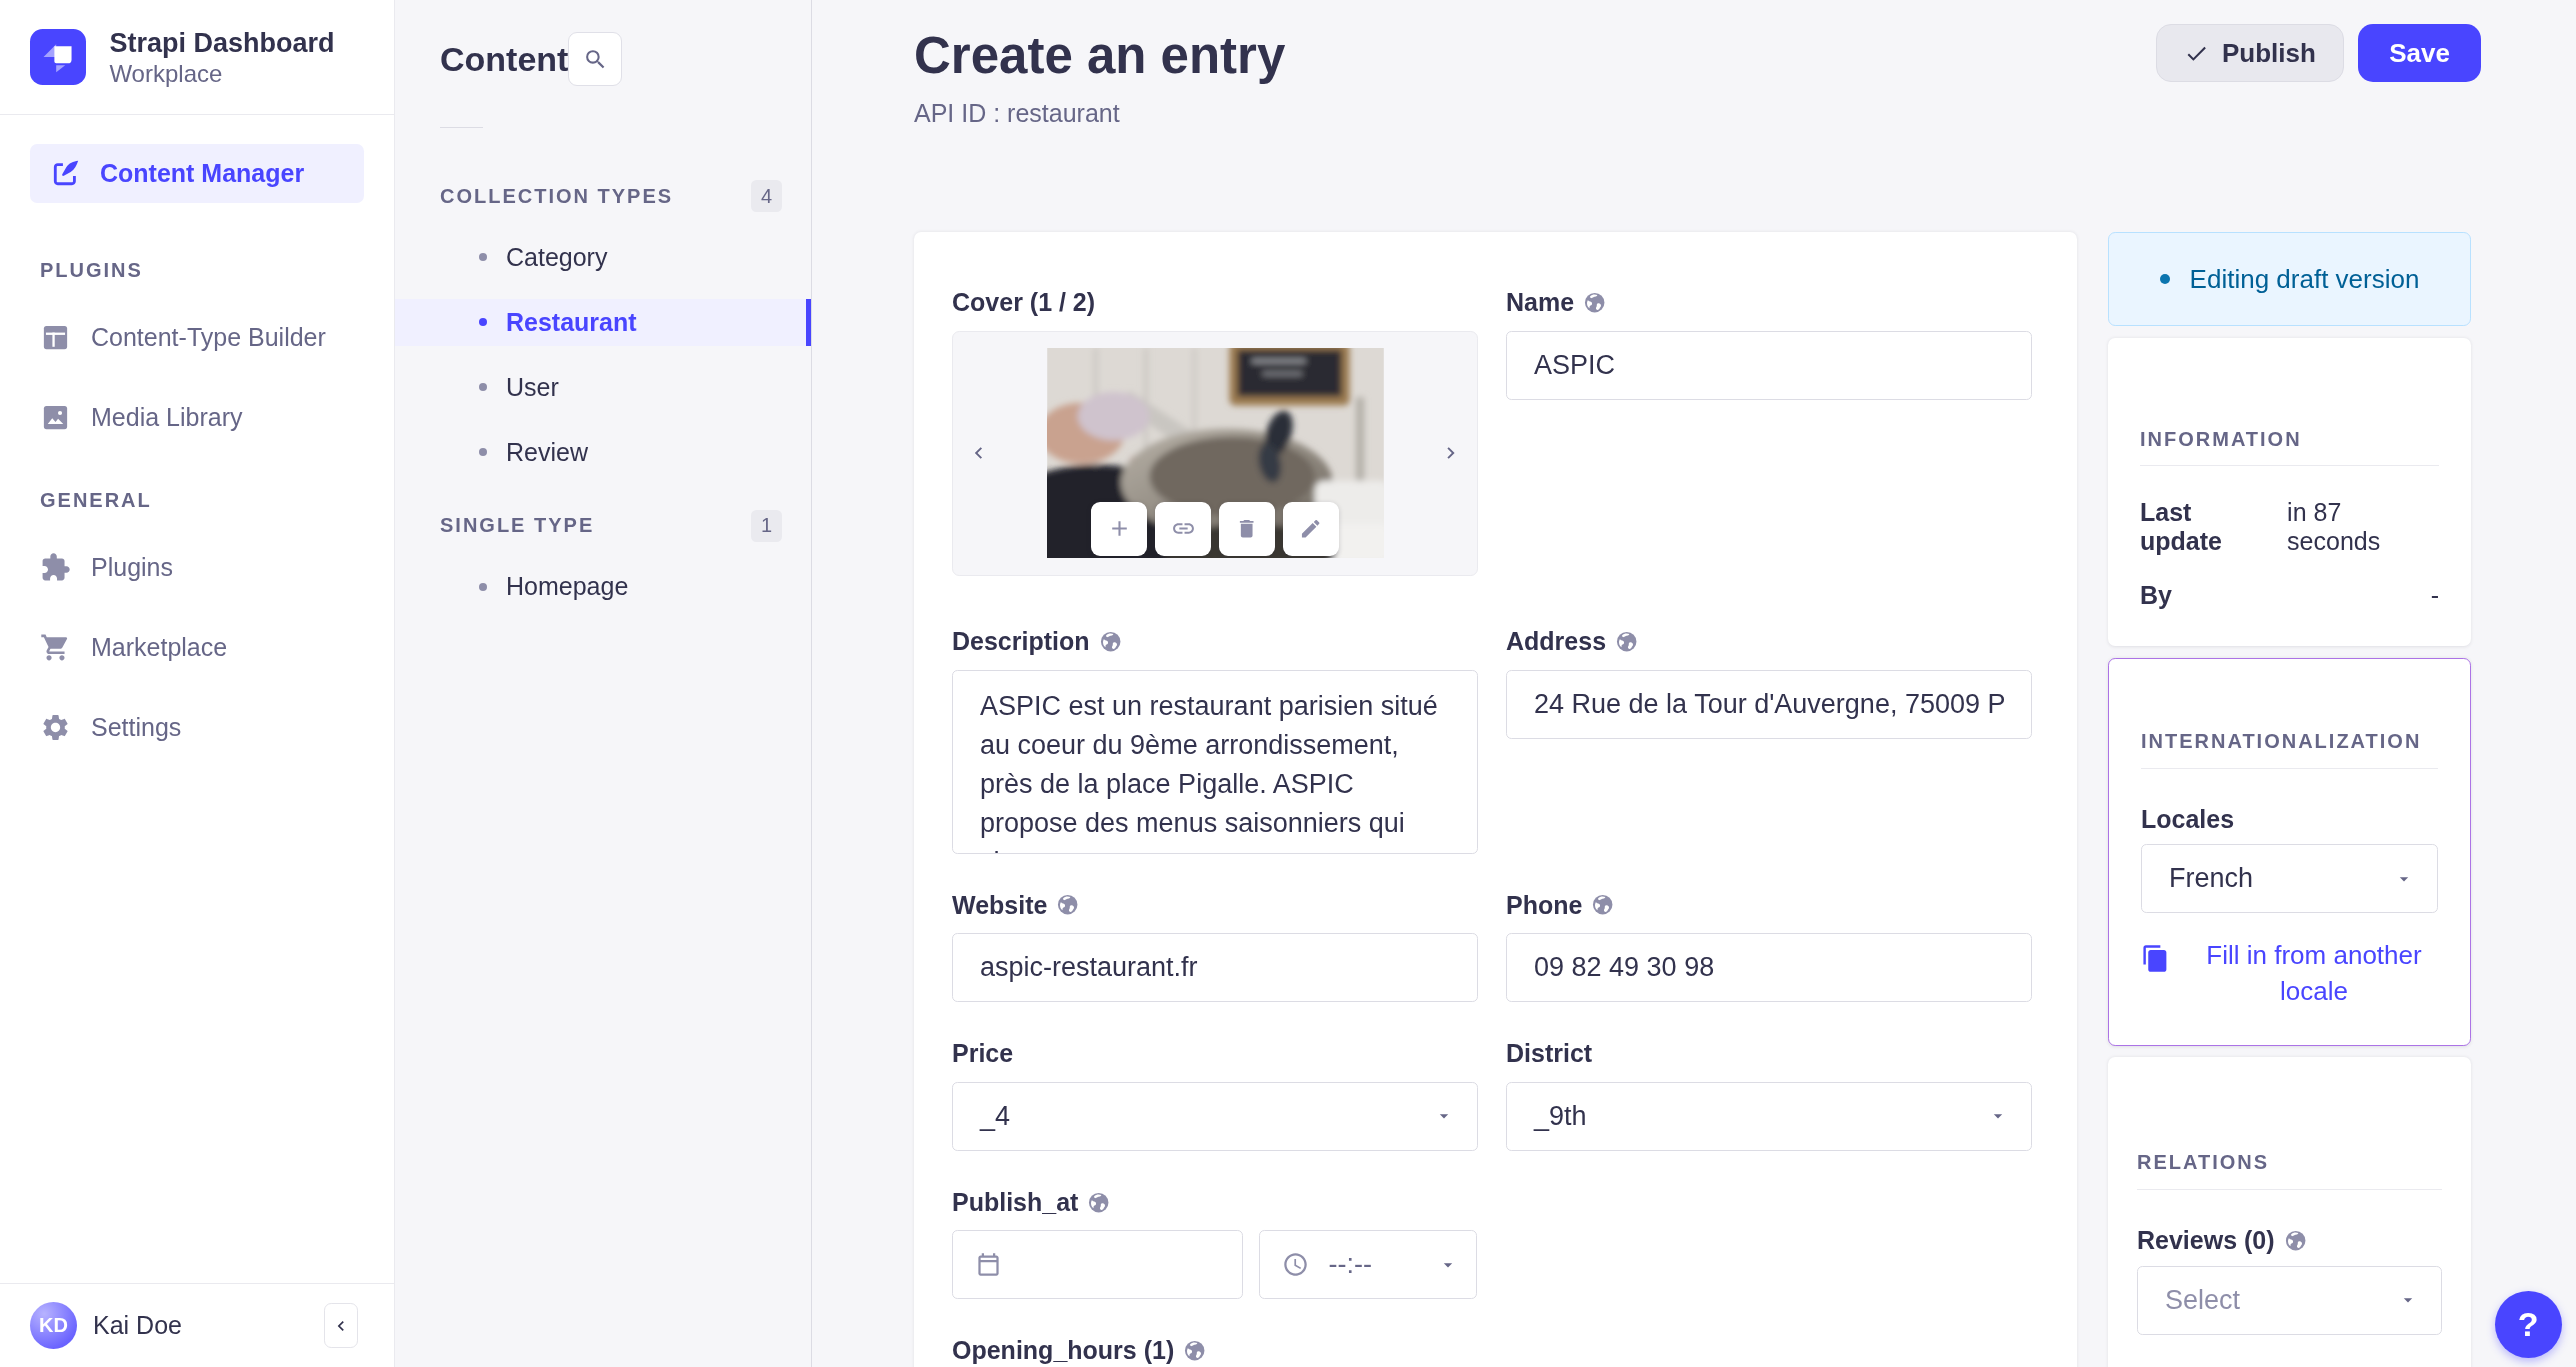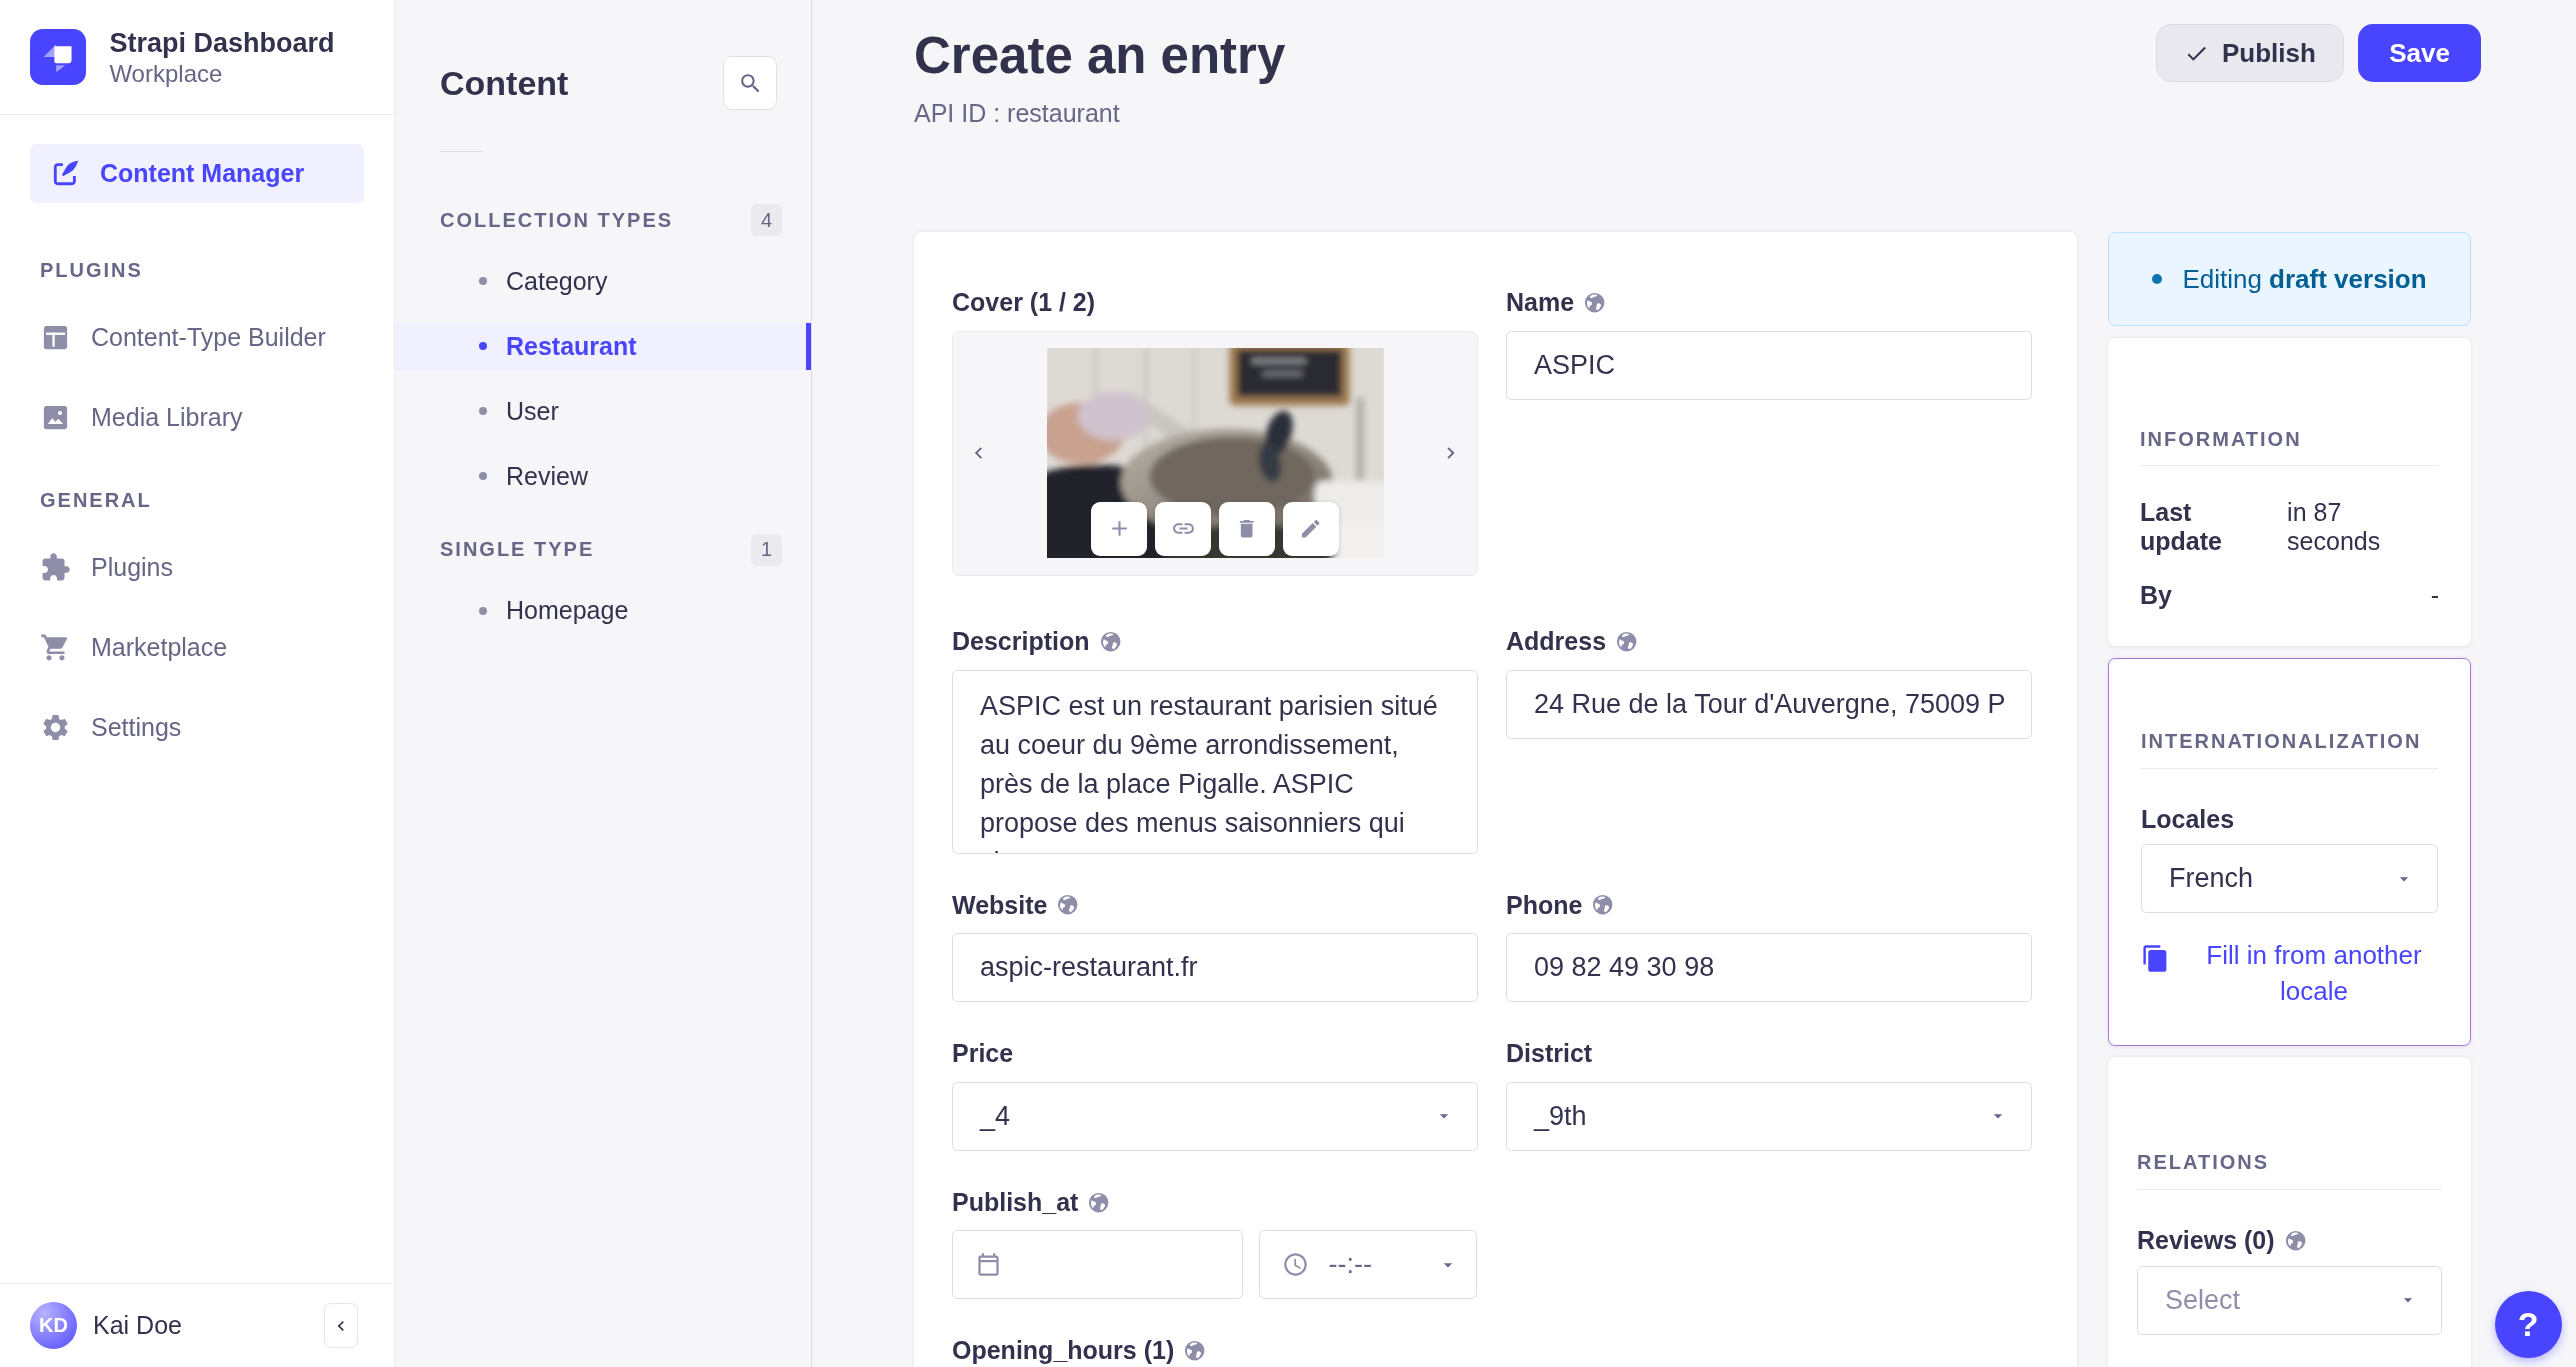--- a/index.html
+++ b/index.html
@@ -23,21 +23,21 @@
   .nav-section { margin:56px 0 40px 10px; font-size:20px; font-weight:700; letter-spacing:.1em; color:#666687; }
   .side-item { display:flex; align-items:center; gap:20px; margin:0 0 49px 10px; height:31px; cursor:pointer; }
   .side-item span { font-size:25px; color:#666687; }
   .user-row { position:absolute; bottom:0; left:0; right:0; height:84px; border-top:0.9px solid #eaeaef; display:flex; align-items:center; padding:0 36px 0 30px; background:#fff; }
   .avatar { width:47px; height:47px; border-radius:50%; background:radial-gradient(circle at 30% 25%, #b7b3ff, #6a63ff 75%); color:#fff; font-size:20px; font-weight:700; display:flex; align-items:center; justify-content:center; }
   .user-name { margin-left:16px; font-size:25px; color:#32324d; }
   .collapse-btn { margin-left:auto; width:34px; height:45px; border-radius:7.2px; border:0.9px solid #e4e4ea; background:#fff; display:flex; align-items:center; justify-content:center; cursor:pointer; }
 
   
   .sub-nav { width:417px; height:100%; background:#f6f6f9; border-right:0.9px solid #dcdce4; flex:none; padding-top:32px; }
-  .sub-nav-head { display:flex; align-items:center; justify-content:space-between; padding:0 34px 0 45px;margin-top:24px; }
+  .sub-nav-head { display:flex; align-items:center; padding:0 34px 0 45px; }
   .sub-nav-title { font-size:34px; font-weight:700; color:#32324d; }
   .search-btn { width:54px; height:54px; background:#fff; border:0.9px solid #e0e0e8; border-radius:9px; display:flex; align-items:center; justify-content:center; cursor:pointer; }
   .mini-divider { width:43px; border-top:0.9px solid #dcdce4; margin:41px 0 0 45px; }
   .subnav-section { margin-top:52px; }
   .subnav-section-head { display:flex; align-items:center; justify-content:space-between; padding:0 29px 0 45px; }
   .subnav-section-label { font-size:20px; font-weight:700; letter-spacing:.1em; color:#666687; }
   .count-badge { min-width:31px; height:32px; padding:0 7.2px; background:#eaeaef; border-radius:5.4px; color:#666687; font-size:20px; display:flex; align-items:center; justify-content:center; }
   .subnav-list { list-style:none; margin-top:21.6px; }
   .subnav-list li { position:relative; height:47px; display:flex; align-items:center; padding-left:111px; margin-bottom:18px; font-size:25px; color:#32324d; cursor:pointer; }
   .subnav-list li::before { content:""; position:absolute; left:84px; top:50%; transform:translateY(-50%); width:8px; height:8px; border-radius:50%; background:#8e8ea9; }
@@ -82,21 +82,21 @@
   .datetime-row { display:flex; gap:16px; width:526px; }
   .date-input { width:291px; height:69px; border:0.9px solid #dcdce4; border-radius:5.4px; background:#fff; display:flex; align-items:center; padding:0 21.6px; cursor:text; }
   .time-input { width:218px; height:69px; border:0.9px solid #dcdce4; border-radius:5.4px; background:#fff; display:flex; align-items:center; gap:20px; padding:0 18px 0 21.6px; cursor:pointer; font-size:27px; color:#666687; }
   .time-input .caret { margin-left:auto; }
 
   
   .side-panel { width:363px; display:flex; flex-direction:column; gap:11.7px; flex:none; }
   .draft-box { height:94px; background:#eaf5ff; border:0.9px solid #b8e1ff; border-radius:7.2px; display:flex; align-items:center; justify-content:center; gap:20px; }
   .draft-dot { width:10px; height:10px; border-radius:50%; background:#0c75af; }
   .draft-text { font-size:26px; color:#006096; }
-  .draft-text b { font-weight:700; }
+  .draft-text b { font-weight:400; }
   .panel-card { background:#fff; border-radius:7.2px; box-shadow:0 0.9px 3.6px rgba(33,33,52,.1); padding:50px 32px 36px; }
   .panel-card.i18n { border:1.8px solid #ac73e6; padding:31px 32px 36px; }
   .panel-card.relations { padding:54px 29px 32px; }
   .panel-title { font-size:20px; font-weight:700; letter-spacing:.1em; color:#666687;margin-top:40px; }
   .panel-divider { border:none; border-top:0.9px solid #eaeaef; margin:14.4px 0 0; }
   .info-line { display:flex; font-size:25px; color:#32324d; margin-top:32px; }
   .info-line .lbl { font-weight:600; margin-right:9px; }
   .info-line .val-right { margin-left:auto; }
   .panel-field-label { display:flex; align-items:center; gap:9px; font-size:25px; font-weight:600; color:#32324d; margin:36px 0 10.8px; }
   .fill-link { display:flex; align-items:flex-start; margin-top:23.4px; gap:20px; cursor:pointer; }

